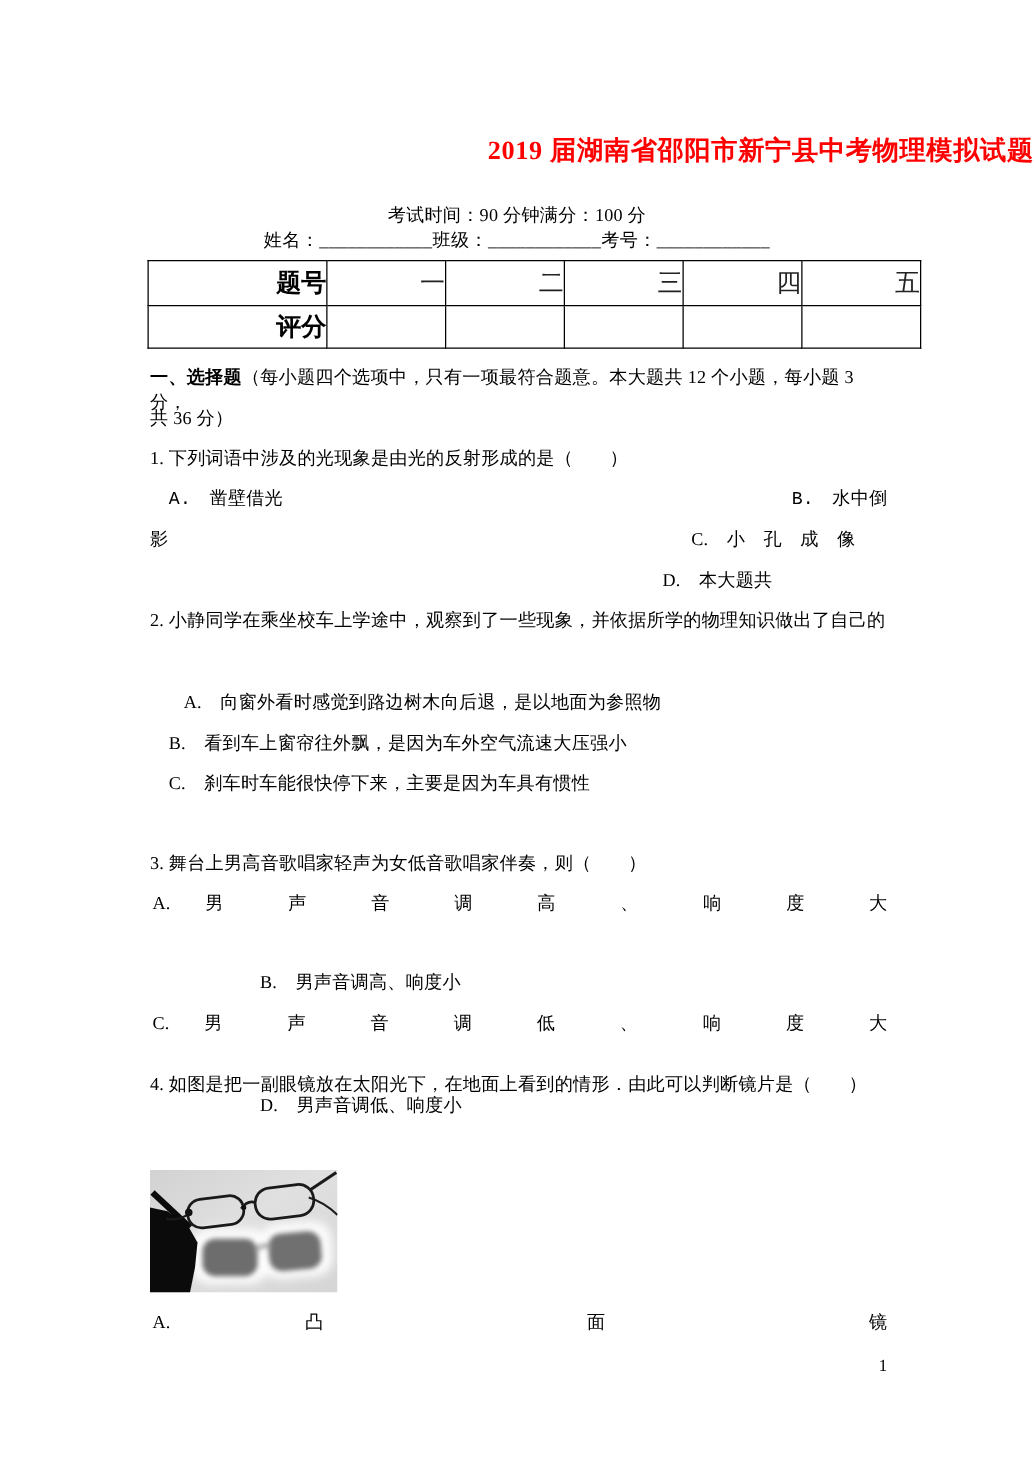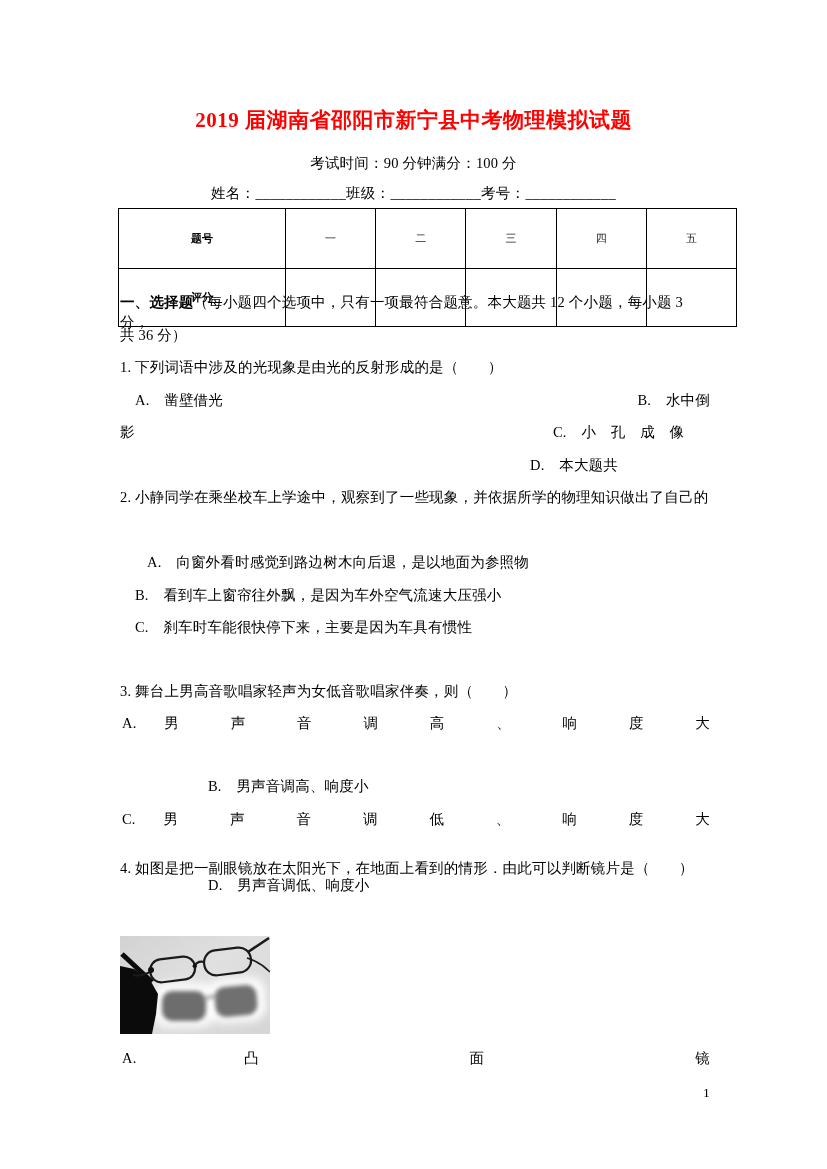--- a/index.html
+++ b/index.html
@@ -9,38 +9,39 @@
     color:#000;
   }
   .page { position:relative; width:827px; height:1169px; background:#fff; overflow:hidden; }
 
   .line { position:absolute; font-size:14.5px; line-height:20px; letter-spacing:0.2px; }
   .center { left:0; width:827px; text-align:center; }
 
   .doc-title {
     top:110px; font-size:21px; font-weight:bold; color:#ff0000;
     letter-spacing:0.5px;
+    text-align:right;
   }
-  .exam-info { top:153px;text-align:center; }
+  .exam-info { top:163px;text-align:center; }
   .name-line { top:183px; letter-spacing:0.3px; }
 
   table.score {
     position:absolute; left:118px; top:208px;
     border-collapse:collapse; table-layout:fixed; width:619px;
   }
   table.score td, table.score th {
-    border:1.6px solid #000; text-align:center; vertical-align:middle;
-    font-size:11px; padding:12px;
+    border:1.6px solid #000; text-align:right; vertical-align:middle;
+    font-size:20px; padding:0;
   }
   table.score tr.r1 td, table.score tr.r1 th { height:35px; }
   table.score tr.r2 td, table.score tr.r2 th { height:33px; }
   table.score th { font-weight:bold; }
   table.score .num { color:#222; font-weight:normal; }
 
-  .row { display:flex; justify-content:space-between; }
+  .row { display:flex; justify-content:space-between;font-family:Liberation Mono, monospace; }
   .just { text-align:justify; text-align-last:justify; }
 
   b.secb { font-weight:bold; }
 
   .figure { position:absolute; left:120px; top:936px; width:150px; height:98px; }
   .pageno { top:1083px; left:120px; width:590px; text-align:right; font-size:13.5px; }
 </style>
 </head>
 <body>
 

